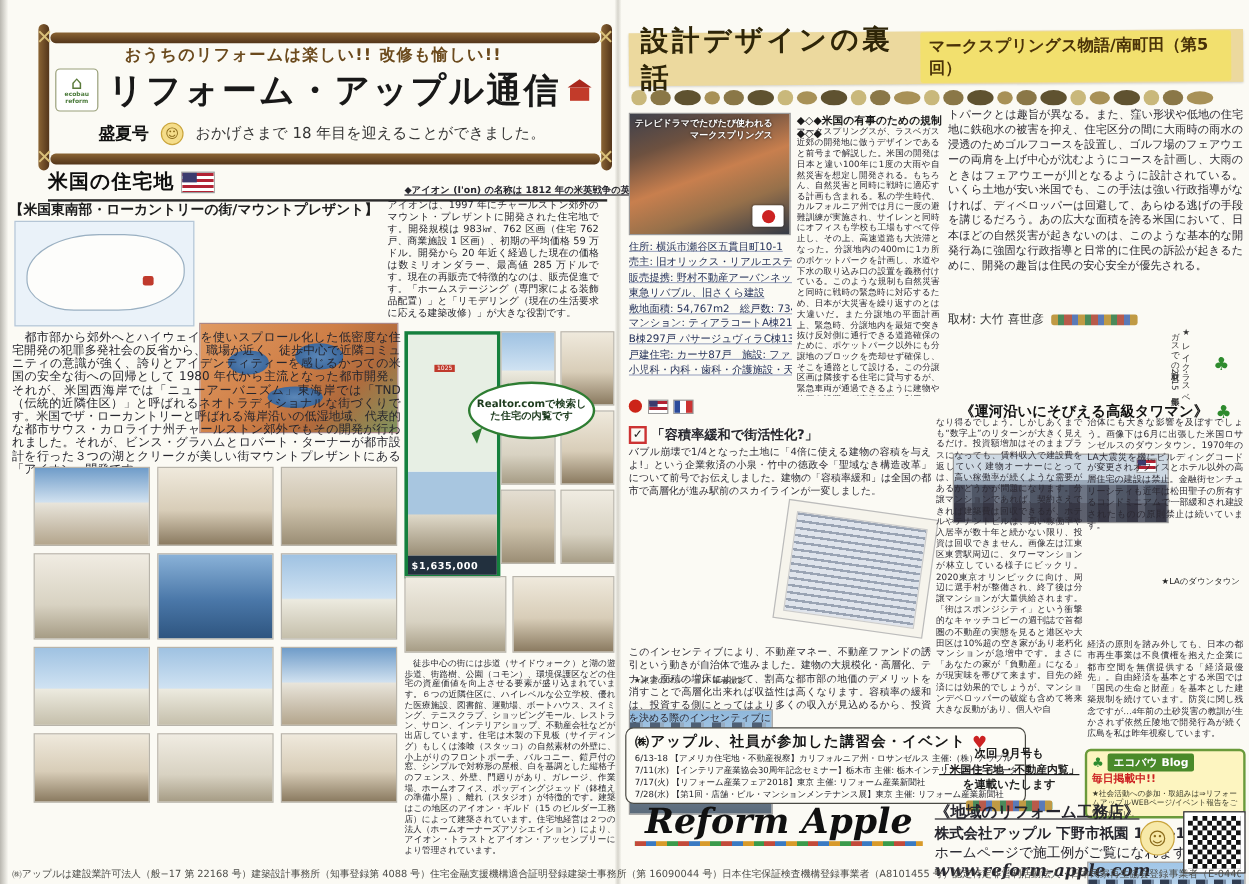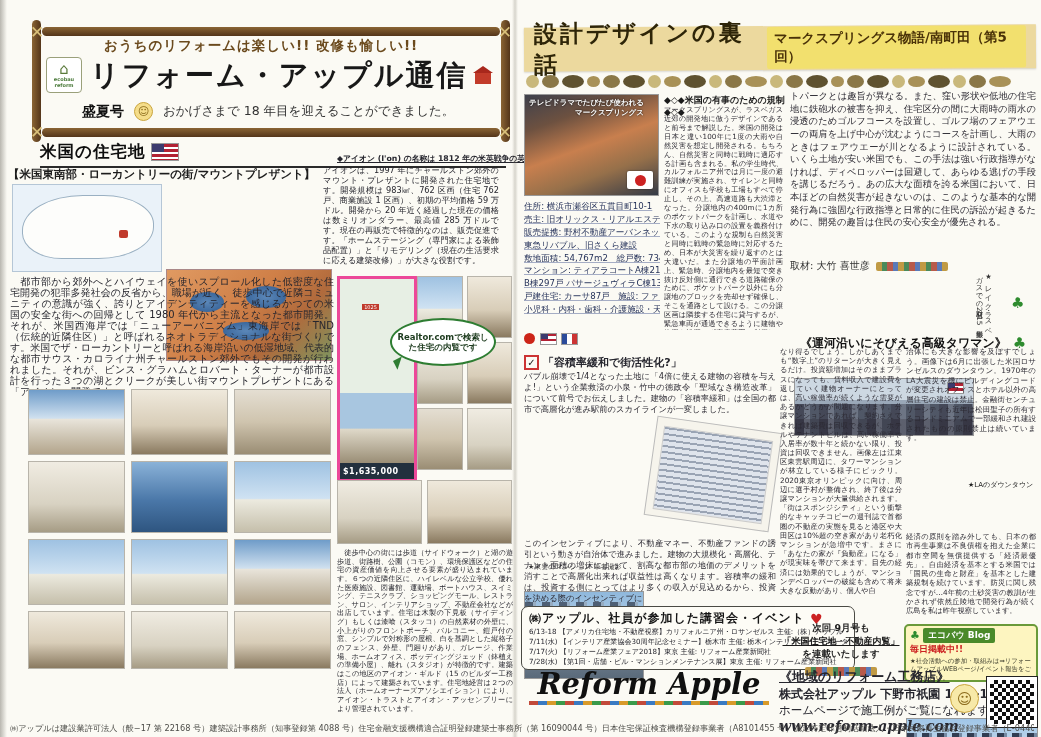--- a/index.html
+++ b/index.html
@@ -47,21 +47,21 @@
   
   .photo{border:1px solid #b8b4aa;box-sizing:border-box;}
   .ph-porch{background:linear-gradient(180deg,#6f9cc9 0%,#cfe0ef 44%,#e8e4da 46%,#b3a58c 100%);}
   .ph-room{background:linear-gradient(180deg,#efe9dc 0%,#d8cdb8 55%,#8a7a60 100%);}
   .ph-bed{background:linear-gradient(180deg,#e4ded2 0%,#cfc4ae 50%,#9a8d74 100%);}
   .ph-lake{background:linear-gradient(180deg,#8ab2d8 0%,#4a77a8 55%,#2e5580 100%);}
   .ph-house{background:linear-gradient(180deg,#9fc2e2 0%,#cfe2f2 52%,#eceadf 54%,#c5bfab 100%);}
   .ph-white{background:linear-gradient(180deg,#f0ece2 0%,#d8d2c2 60%,#a69c85 100%);}
   .grid{display:grid;gap:6px;}
   
-  .listing{border:3px solid #ec4899;background:#fff;display:flex;flex-direction:column;}
+  .listing{border:3px solid #15803d;background:#fff;display:flex;flex-direction:column;}
   .listing .map{flex:1;background:#e7efe4;position:relative;}
   .listing .map .tag{position:absolute;left:30%;top:22%;background:#c03a2c;color:#fff;font-size:5px;padding:0 2px;}
   .listing .housephoto{height:70px;background:linear-gradient(180deg,#a8c6e0 0 50%,#ded8c8 52%,#9a8e76 100%);}
   .listing .price{height:16px;background:#22303e;color:#fff;font-size:8px;font-weight:bold;
                   display:flex;align-items:center;padding-left:3px;letter-spacing:.5px;}
   .bubble{background:#fff;border:2px solid #2e7d32;border-radius:50%;display:flex;align-items:center;justify-content:center;
           font-size:8.5px;color:#1d3b1e;text-align:center;line-height:1.2;font-weight:bold;z-index:6;padding:3px;}
   .bubble:after{content:"";position:absolute;left:-6px;bottom:-4px;border:7px solid transparent;border-right-color:#2e7d32;transform:rotate(18deg);}
   
   .rbanner{background:#ecd99e;display:flex;align-items:center;gap:10px;padding:0 10px;transform:rotate(-.4deg);box-shadow:0 1px 2px rgba(0,0,0,.15);}
@@ -317,21 +317,21 @@
     <div class="ab magazine" style="left:137px;top:424px;width:126px;height:100px;">
       <div class="pg"></div>
     </div>
     <div class="ab jp colmn" style="left:11px;top:538px;width:252px;font-size:8.3px;line-height:1.33;height:66px;overflow:hidden;">このインセンティブにより、不動産マネー、不動産ファンドの誘引という動きが自治体で進みました。建物の大規模化・高層化、テナント面積の増床によって、割高な都市部の地価のデメリットを消すことで高層化出来れば収益性は高くなります。容積率の緩和は、投資する側にとってはより多くの収入が見込めるから、投資を決める際のインセンティブに</div>
     <div class="ab jp colmn" style="left:267px;top:347px;width:122px;height:256px;font-size:7.3px;line-height:1.26;overflow:hidden;">なり得るでしょう。しかしあくまでも“数字上”のリターンが大きく見えるだけ。投資額増加はそのままプラスになっても、賃料収入で建設費を返していく建物オーナーにとっては、高い稼働率が続くような需要があるかどうかが問題になります。分譲マンションであれば、契約さえできれば建築費は回収できるが、ホテルやテナントビルは、高い稼働率や入居率が数十年と続かない限り、投資は回収できません。画像左は江東区東雲駅周辺に、タワーマンションが林立している様子にビックリ。2020東京オリンピックに向け、周辺に選手村が整備され、終了後は分譲マンションが大量供給されます。「街はスポンジシティ」という衝撃的なキャッチコピーの週刊誌で首都圏の不動産の実態を見ると港区や大田区は10%超の空き家があり老朽化マンションが急増中です。まさに「あなたの家が『負動産』になる」が現実味を帯びて来ます。目先の経済には効果的でしょうが、マンションデベロッパーの破綻も含めて将来大きな反動があり、個人や自</div>
     <div class="ab jp colmn" style="left:393px;top:347px;width:130px;font-size:7.5px;line-height:1.28;">治体にも大きな影響を及ぼすでしょう。画像下は6月に出張した米国ロサンゼルスのダウンタウン。1970年のLA大震災を機にビルディングコードが変更されオフィスとホテル以外の高層住宅の建設は禁止。金融街センチュリーシティも近年は松田聖子の所有するコンドミニアムで一部緩和され建設されたものの原則禁止は続いています。</div>
     <div class="ab" style="left:455px;top:480px;font-size:7px;font-weight:normal;color:#222;text-align:center;">★LAのダウンタウン</div>
     <div class="ab laphoto" style="left:393px;top:470px;width:130px;height:58px;">
       <div class="bars"></div>
     </div>
-    <div class="ab jp colmn" style="left:393px;top:532px;width:130px;height:88px;font-size:7.3px;line-height:1.27;overflow:hidden;">経済の原則を踏み外しても、日本の都市再生事業は不良債権を抱えた企業に都市空間を無償提供する「経済最優先」。自由経済を基本とする米国では「国民の生命と財産」を基本とした建築規制を続けています。防災に関し残念ですが…4年前の土砂災害の教訓が生かされず依然丘陵地で開発行為が続く広島を私は昨年視察しています。</div>
+    <div class="ab jp colmn" style="left:393px;top:532px;width:130px;height:88px;font-size:7.3px;line-height:1.27;overflow:hidden;font-family:Liberation Serif, serif;">経済の原則を踏み外しても、日本の都市再生事業は不良債権を抱えた企業に都市空間を無償提供する「経済最優先」。自由経済を基本とする米国では「国民の生命と財産」を基本とした建築規制を続けています。防災に関し残念ですが…4年前の土砂災害の教訓が生かされず依然丘陵地で開発行為が続く広島を私は昨年視察しています。</div>
 
     <div class="ab events" style="left:8px;top:606px;width:334px;height:64px;">
       <div style="display:flex;align-items:center;gap:5px;">
         <span class="t">㈱アップル、社員が参加した講習会・イベント</span>
         <span class="redheart" style="font-size:14px;">♥</span>
       </div>
       <div>
           <div class="it">6/13-18 【アメリカ住宅地・不動産視察】カリフォルニア州・ロサンゼルス 主催:（株）アップル</div>
           <div class="it">7/11(水) 【インテリア産業協会30周年記念セミナー】栃木市 主催: 栃木インテリアコーディネーター協会</div>
           <div class="it">7/17(火) 【リフォーム産業フェア2018】東京 主催: リフォーム産業新聞社</div>

